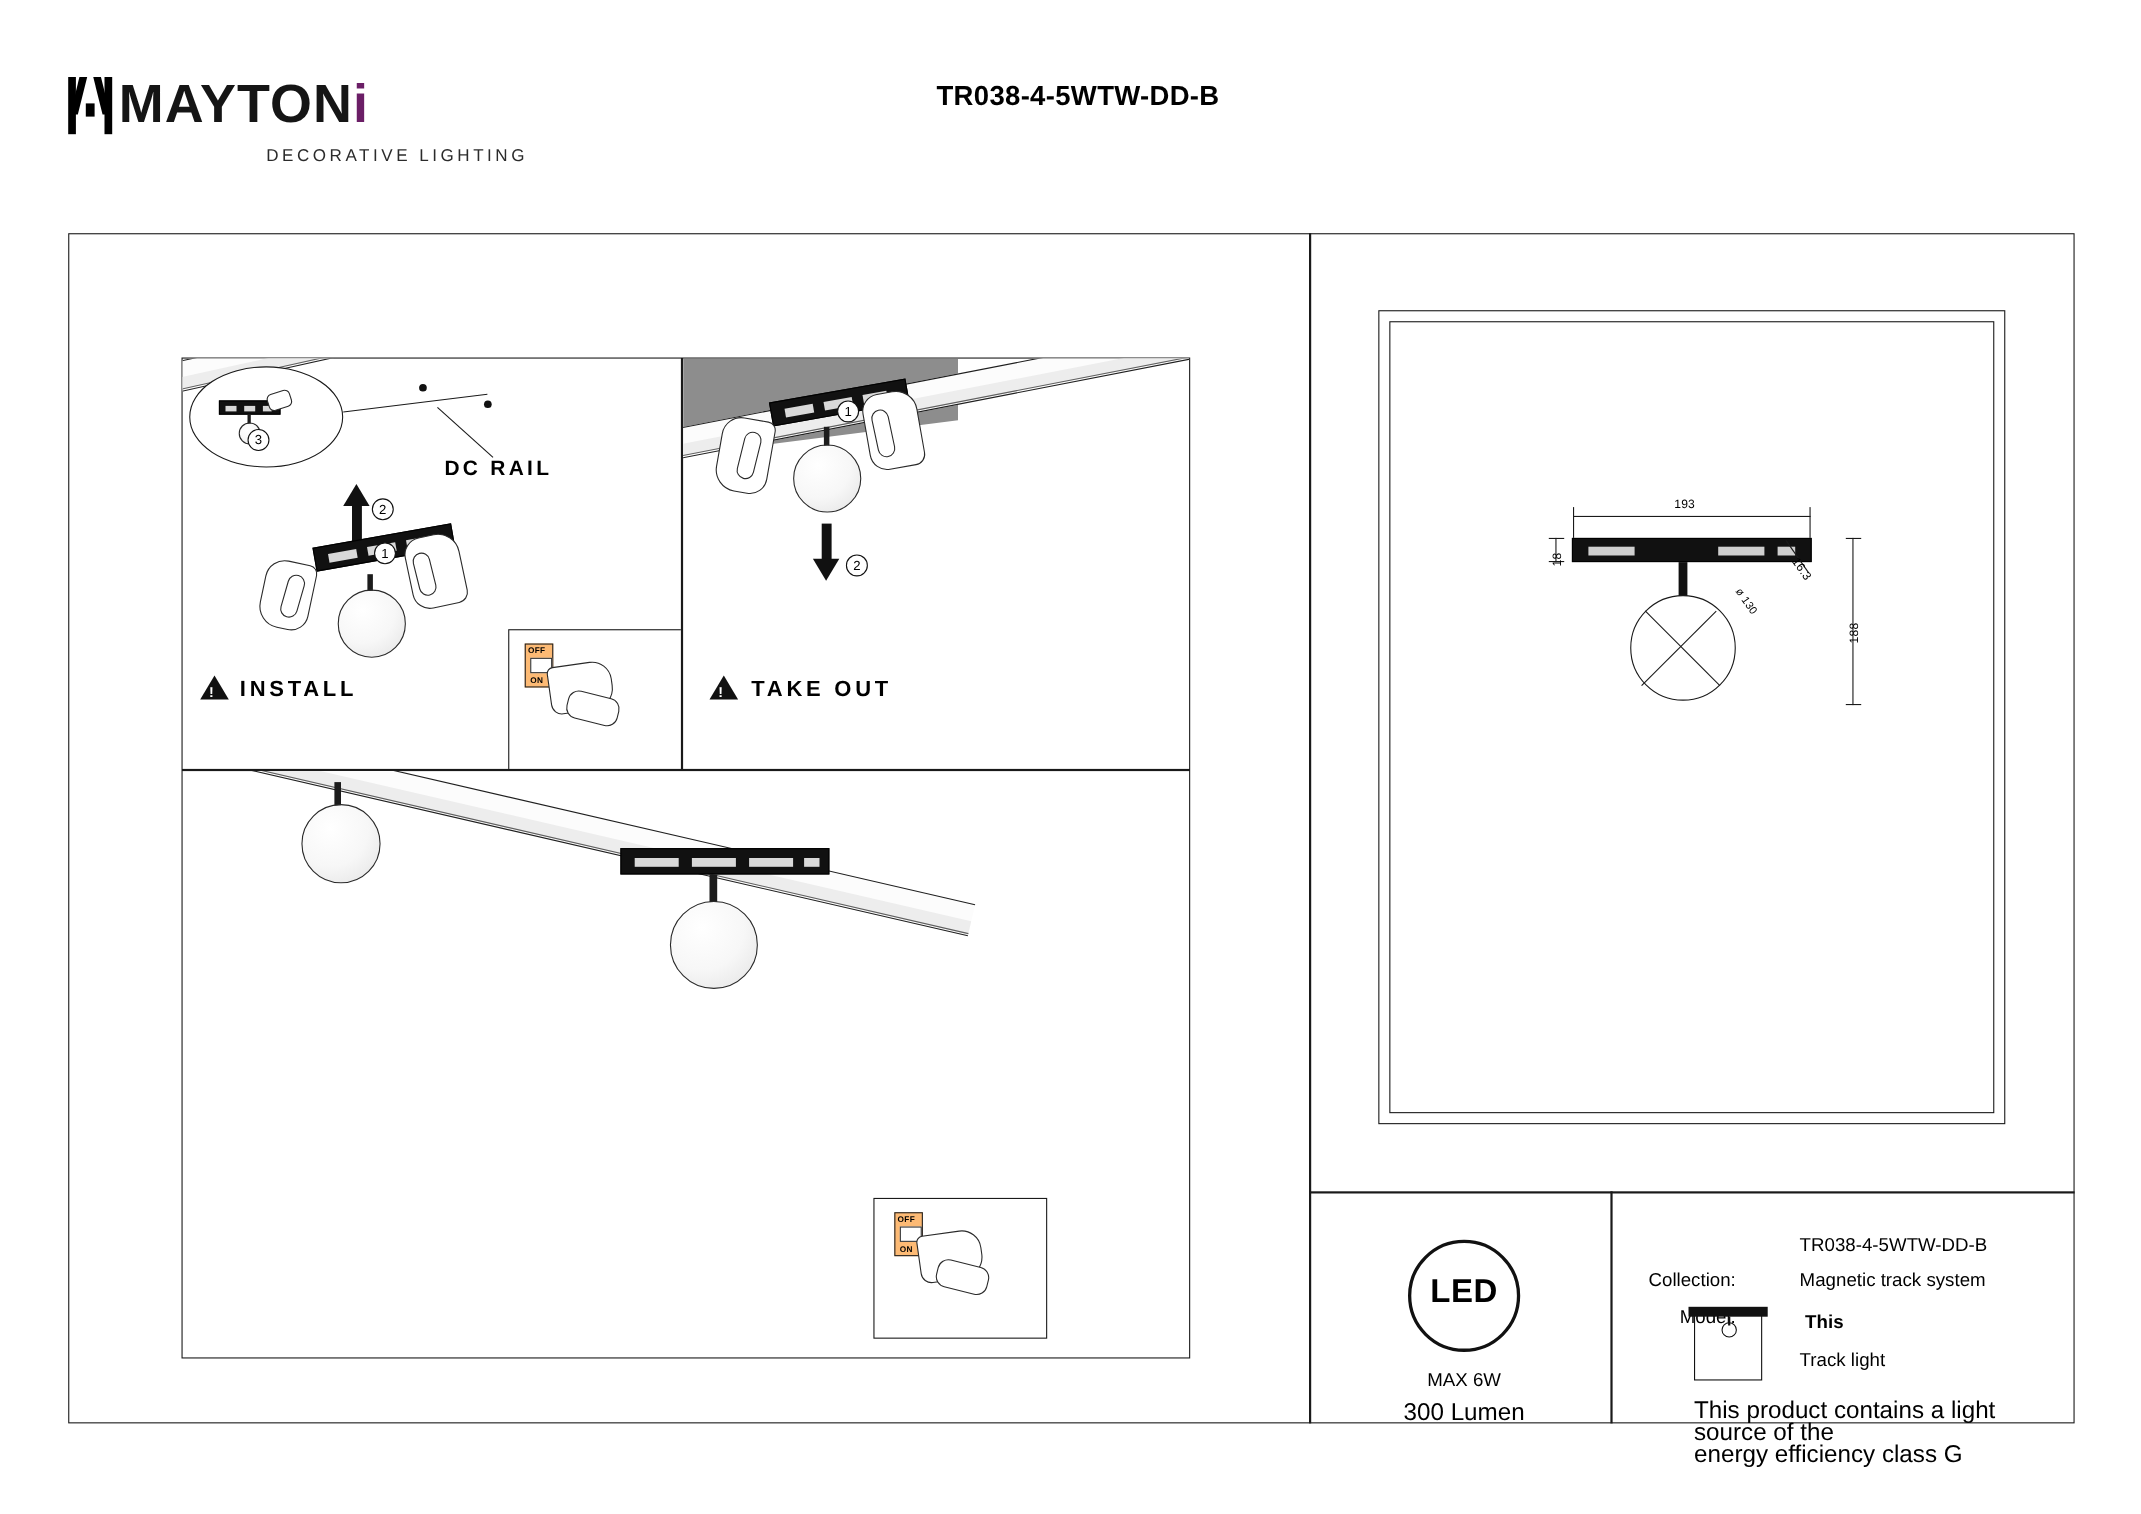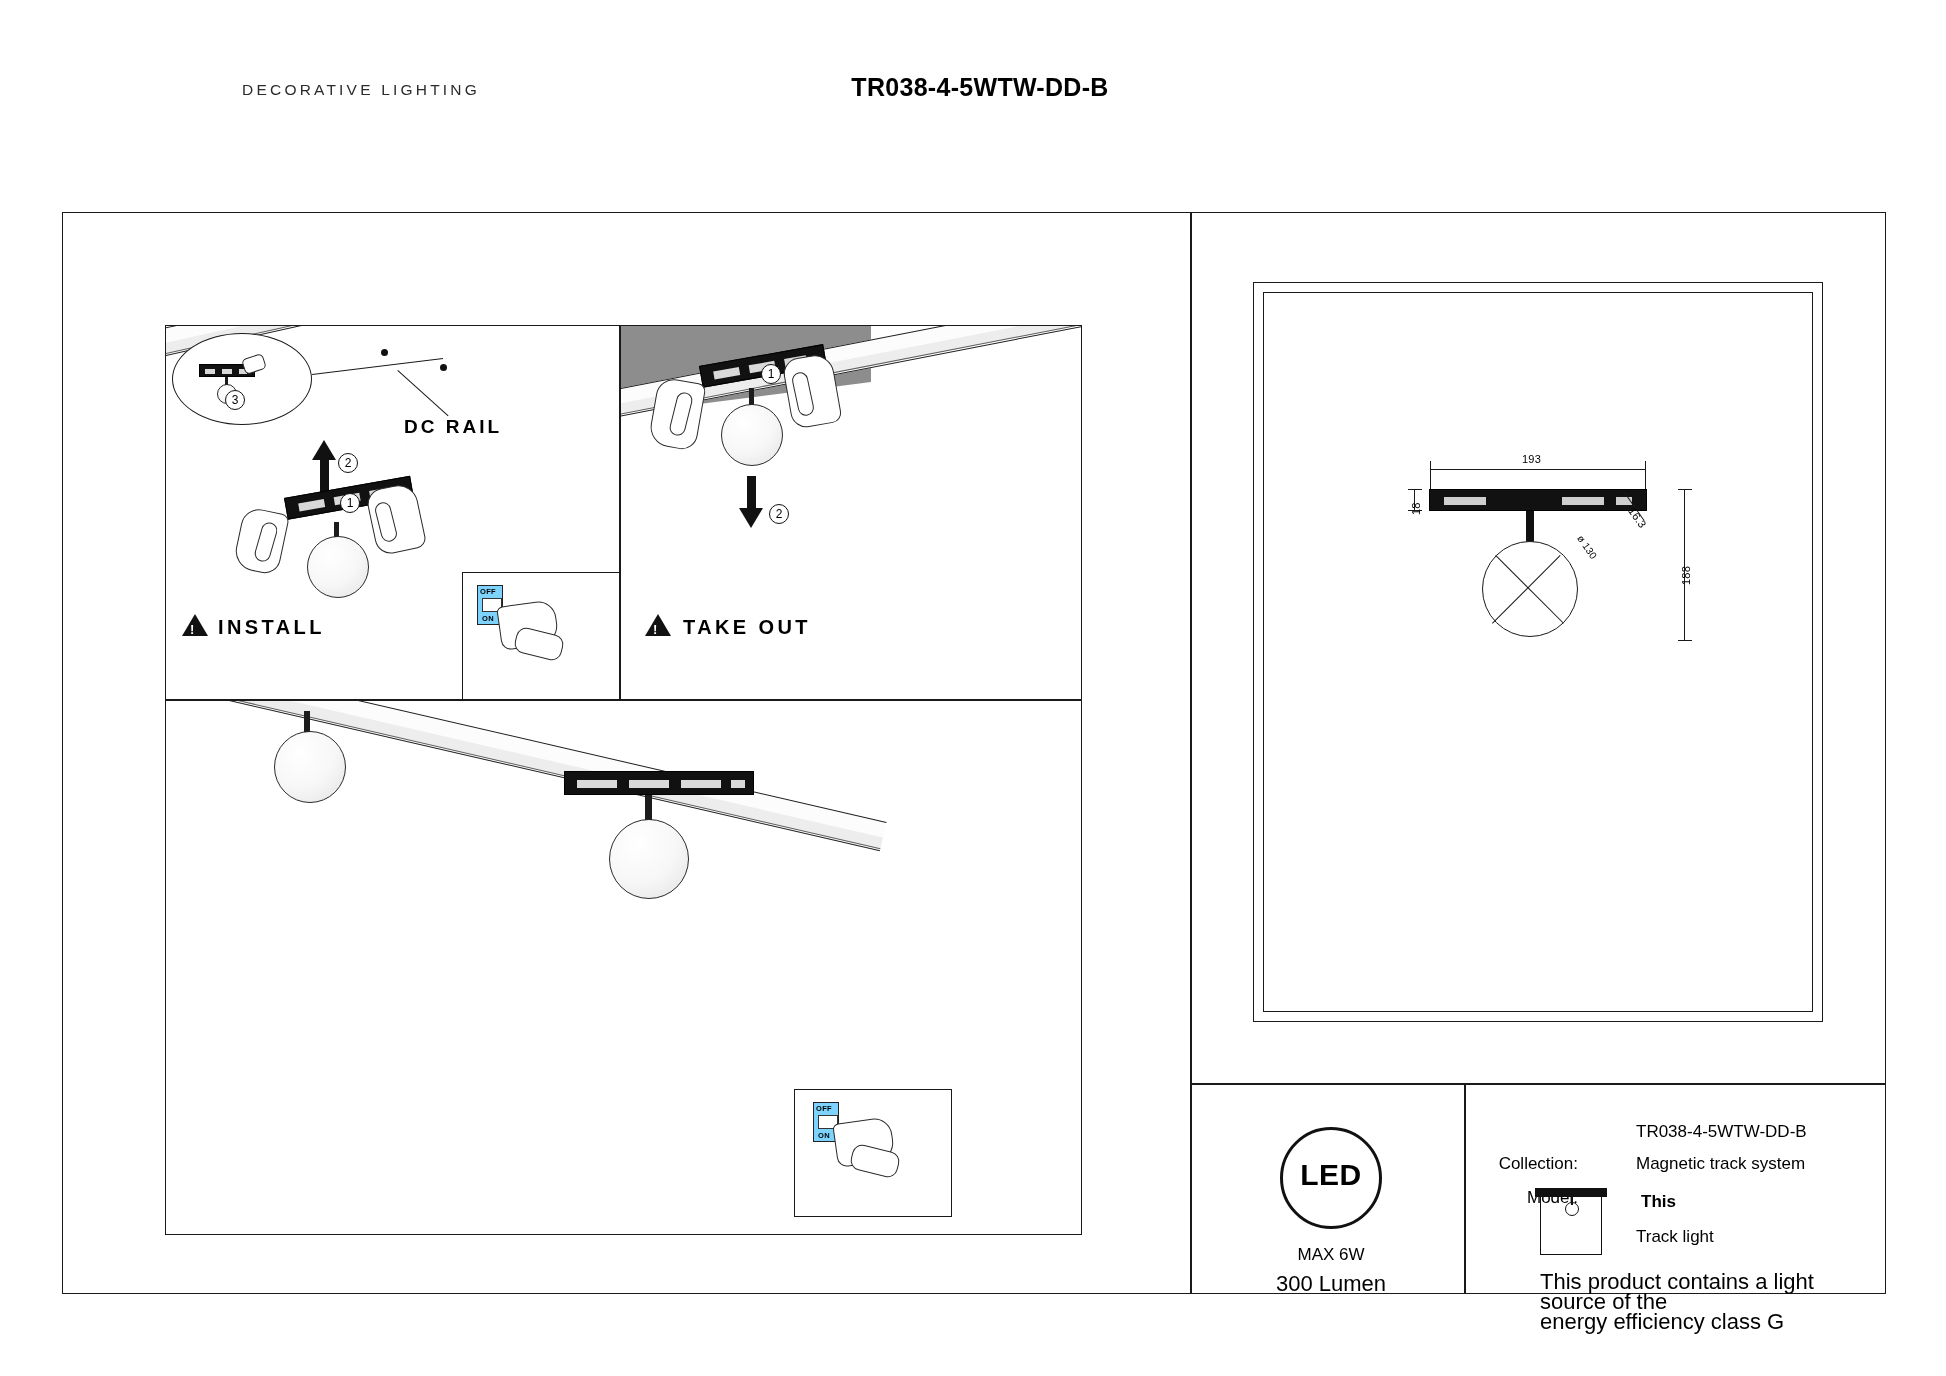--- a/index.html
+++ b/index.html
@@ -222,21 +222,21 @@
   
   .switchbox {
     position: absolute;
     border: 1.3px solid #1a1a1a;
     background: #fff;
     box-sizing: border-box;
   }
   .sw-body {
     position: absolute;
     border: 1.2px solid #222;
-    background: #7dd3fc;
+    background: #fdba74;
     box-sizing: border-box;
   }
   .sw-txt {
     position: absolute;
     font-size: 7.5px;
     font-weight: bold;
     letter-spacing: 0.3px;
   }
 
   
@@ -362,20 +362,30 @@
     font-size: 22px;
     line-height: 20px;
   }
 </style>
 </head>
 <body>
 
 <div class="page">
 
   <div class="brand">
+    <div class="brand-row">
+      <div class="brand-logo">
+        <div class="bar" style="left:0;top:0;width:7px;height:52px;"></div>
+        <div class="bar" style="left:33px;top:0;width:7px;height:52px;"></div>
+        <div class="bar" style="left:6px;top:0;width:7px;height:34px;transform:skewX(-14deg);"></div>
+        <div class="bar" style="left:27px;top:0;width:7px;height:34px;transform:skewX(14deg);"></div>
+        <div class="bar" style="left:16px;top:24px;width:8px;height:12px;"></div>
+      </div>
+      <div class="brand-word"><span>MAYTON<span class="dot-i">i</span></span></div>
+    </div>
     <div class="brand-sub">DECORATIVE LIGHTING</div>
   </div>
 
   <div class="doc-title">
     <div class="t2">TR038-4-5WTW-DD-B</div>
   </div>
 
   <div class="frame"></div>
   <div class="vdiv"></div>
   <div class="hdiv-right"></div>

